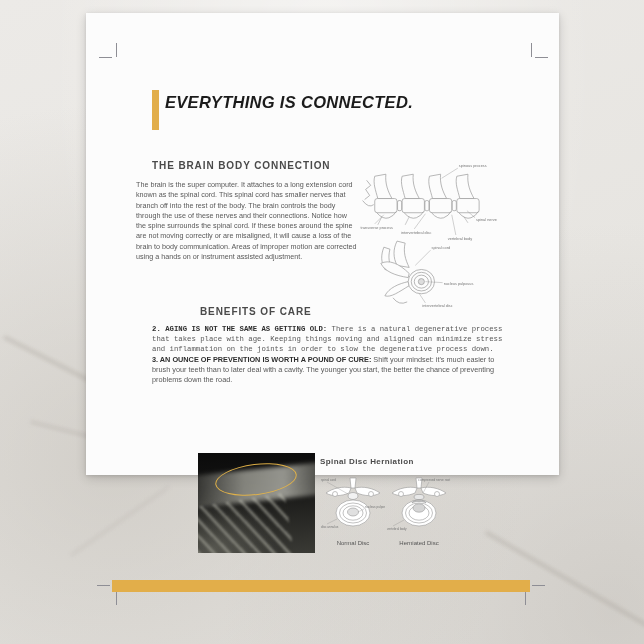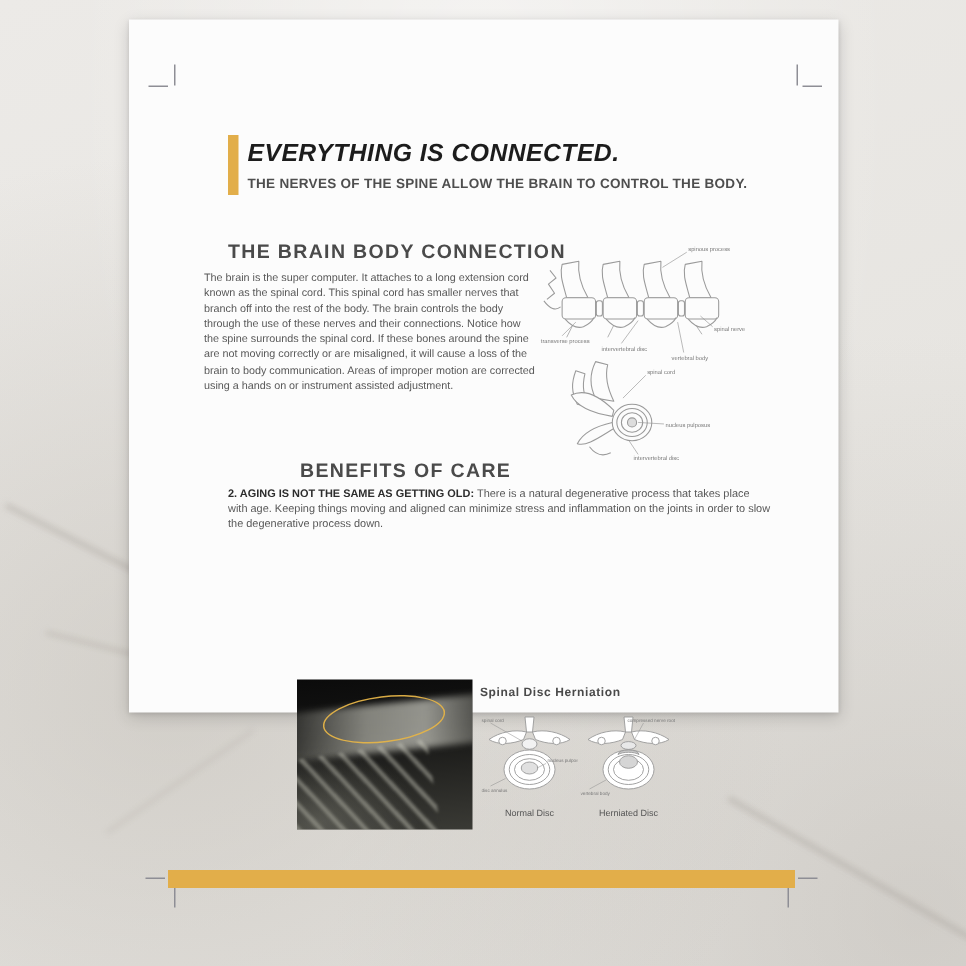--- a/index.html
+++ b/index.html
@@ -28,21 +28,21 @@
     box-shadow:0 3px 10px rgba(0,0,0,0.16), 0 1px 3px rgba(0,0,0,0.10); }
 
   .crop { position:absolute; background:#8e8e95; }
 
   .gold-accent { position:absolute; left:66px; top:77px; width:7px; height:40px; }
   .title { position:absolute; left:79px; top:80px; font-size:16.5px; font-weight:bold;
     font-style:italic; letter-spacing:0.3px; color:#1c1c1c; white-space:nowrap; }
   .subtitle { position:absolute; left:79px; top:104px; font-size:9px; font-weight:bold;
     color:#4e4e4e; letter-spacing:0.2px; white-space:nowrap; }
 
-  .section-heading { position:absolute; font-size:13px; font-weight:bold;
+  .section-heading { position:absolute; font-size:10px; font-weight:bold;
     letter-spacing:0.9px; color:#4a4a4a; white-space:nowrap; }
   .h-brain { left:66px; top:147px; }
   .h-benefits { left:66px; top:293px;padding-left:48px; }
 
   .body-copy { position:absolute; font-size:7.2px; line-height:10.3px; color:#585858; }
   .brain-body { left:50px; top:167px; width:222px; }
 
   .benefits { position:absolute; left:66px; top:311px; width:362px;
     font-size:7.3px; line-height:10.2px; color:#585858; }
   .benefit-item + .benefit-item { margin-top:8px; }
@@ -92,21 +92,20 @@
   <div class="crop" style="left:13px;top:44px;width:13px;height:1px;"></div>
   <div class="crop" style="left:445px;top:30px;width:1px;height:14px;"></div>
   <div class="crop" style="left:449px;top:44px;width:13px;height:1px;"></div>
   <div class="crop" style="left:11px;top:572px;width:13px;height:1px;"></div>
   <div class="crop" style="left:30px;top:579px;width:1px;height:13px;"></div>
   <div class="crop" style="left:446px;top:572px;width:13px;height:1px;"></div>
   <div class="crop" style="left:439px;top:579px;width:1px;height:13px;"></div>
 
   <div class="gold-accent" style="background:#E2AE4A;"></div>
   <div class="title">EVERYTHING IS CONNECTED.</div>
-  <div class="subtitle">THE NERVES OF THE SPINE ALLOW THE BRAIN TO CONTROL THE BODY.</div>
 
   <div class="section-heading h-brain">THE BRAIN BODY CONNECTION</div>
   <div class="body-copy brain-body">The brain is the super computer. It attaches to a long extension cord known as the spinal cord. This spinal cord has smaller nerves that branch off into the rest of the body. The brain controls the body through the use of these nerves and their connections. Notice how the spine surrounds the spinal cord. If these bones around the spine are not moving correctly or are misaligned, it will cause a loss of the brain to body communication. Areas of improper motion are corrected using a hands on or instrument assisted adjustment.</div>
 
   <svg class="spine-svg" viewBox="0 0 145 150">
     <g stroke="#9a9a9a" stroke-width="0.7" fill="#fcfcfc" stroke-linejoin="round">
 
       <path d="M8 22 L12 27 L7 31 L11 37 L6 41" fill="none"></path>
       <path d="M4 42 Q10 50 15 46" fill="none"></path>
 
@@ -164,23 +163,27 @@
       <text x="116" y="62">spinal nerve</text>
       <text x="88" y="81">vertebral body</text>
       <text x="72" y="90">spinal cord</text>
       <text x="84" y="125">nucleus pulposus</text>
       <text x="63" y="147">intervertebral disc</text>
     </g>
   </svg>
 
   <div class="section-heading h-benefits">BENEFITS OF CARE</div>
   <div class="benefits">
-    <p class="benefit-item" style="margin:0;">
+    <p class="benefit-item" style="margin:0;font-family:Liberation Mono, monospace;">
       <b>2. AGING IS NOT THE SAME AS GETTING OLD:</b>
       <span>There is a natural degenerative process that takes place with age. Keeping things moving and aligned can minimize stress and inflammation on the joints in order to slow the degenerative process down.</span>
+    </p>
+    <p class="benefit-item" style="margin:0;">
+      <b>3. AN OUNCE OF PREVENTION IS WORTH A POUND OF CURE:</b>
+      <span>Shift your mindset: it's much easier to brush your teeth than to later deal with a cavity. The younger you start, the better the chance of preventing problems down the road.</span>
     </p>
   </div>
 
   <div class="xray">
     <div class="xray-band"></div>
     <div class="xray-ribs"></div>
     <div class="xray-glow"></div>
     <div class="xray-ellipse"></div>
   </div>
 

